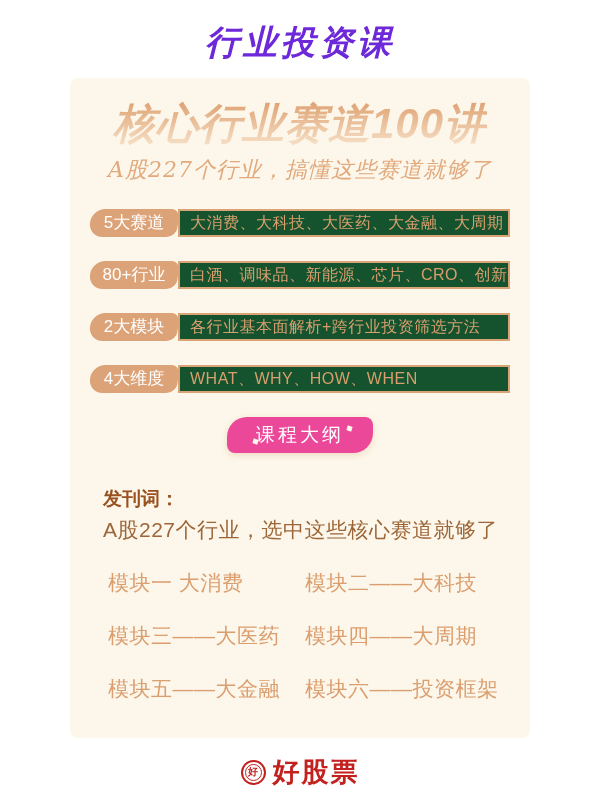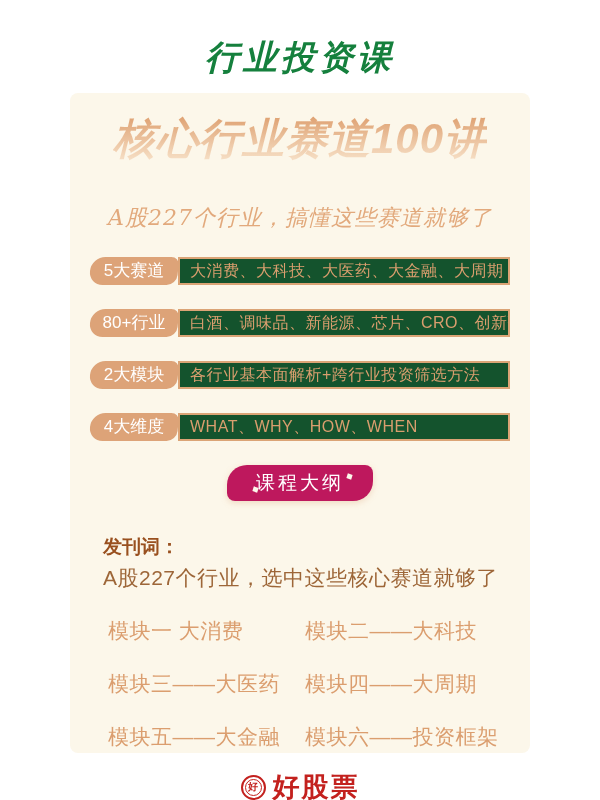--- a/index.html
+++ b/index.html
@@ -3,23 +3,23 @@
 <meta charset="utf-8">
 <style>
   * { margin:0; padding:0; box-sizing:border-box; }
   html,body { width:600px; height:800px; background:#ffffff; overflow:hidden;
     font-family:"Liberation Sans", sans-serif; }
 
   .page { width:600px; height:800px; position:relative; background:#ffffff; }
 
   
   .header-title {
-    padding-top:37px; text-align:center;
+    padding-top:22px; text-align:center;
     font-size:34px; font-weight:bold; font-style:italic;
-    color:#15803d; letter-spacing:4px; line-height:40px;
+    color:#6d28d9; letter-spacing:4px; line-height:40px;
   }
 
   
   .card {
     width:460px; height:660px; margin:16px auto 0;
     background:#FCF7EA; border-radius:8px; position:relative;
   }
 
   .main-title {
     padding-top:22px; text-align:center;
@@ -28,21 +28,21 @@
   }
   @supports (-webkit-background-clip: text) {
     .main-title span{
       background:linear-gradient(180deg,#DFA374 5%,#F6DEC4 95%);
       -webkit-background-clip:text; background-clip:text;
       -webkit-text-fill-color:transparent;
     }
   }
 
   .subtitle {
-    margin-top:41px; text-align:center;
+    margin-top:8px; text-align:center;
     font-family:"DejaVu Serif", serif; font-style:italic;
     font-size:22px; color:#E2A97C; letter-spacing:1px; line-height:28px;
   }
 
   .rows { margin-top:25px; padding:0 20px; }
   .row { display:flex; align-items:stretch; height:28px; margin-bottom:24px; }
   .badge {
     position:relative; width:88px; flex:0 0 88px; height:28px;
     line-height:28px; text-align:center; color:#ffffff; font-size:17px;
   }
@@ -52,21 +52,21 @@
   }
   .badge b { position:relative; font-weight:normal; }
   .row-content {
     flex:1; border:2px solid #DBA476; background:#14532d;
     font-size:16px; color:#D99E6E; line-height:24px; padding-left:10px;
     letter-spacing:0.5px; white-space:nowrap; overflow:hidden;
   }
 
   .outline-btn {
     position:relative; width:146px; height:36px; margin:15px auto 0;
-    background:#be185d; border:none; cursor:pointer;
+    background:#ec4899; border:none; cursor:pointer;
     border-radius:20px 8px 20px 8px;
     color:#ffffff; font-size:19px; letter-spacing:3px;
     display:flex; align-items:center; justify-content:center;
     box-shadow:0 2px 6px rgba(221,163,120,0.35);
     font-family:"Liberation Sans", sans-serif;
   }
   .dot { position:absolute; width:5px; height:5px; background:#FCF7EA; }
   .dot-left  { left:26px;  bottom:9px; transform:rotate(18deg); }
   .dot-right { right:21px; top:9px;    transform:rotate(18deg); }
 

